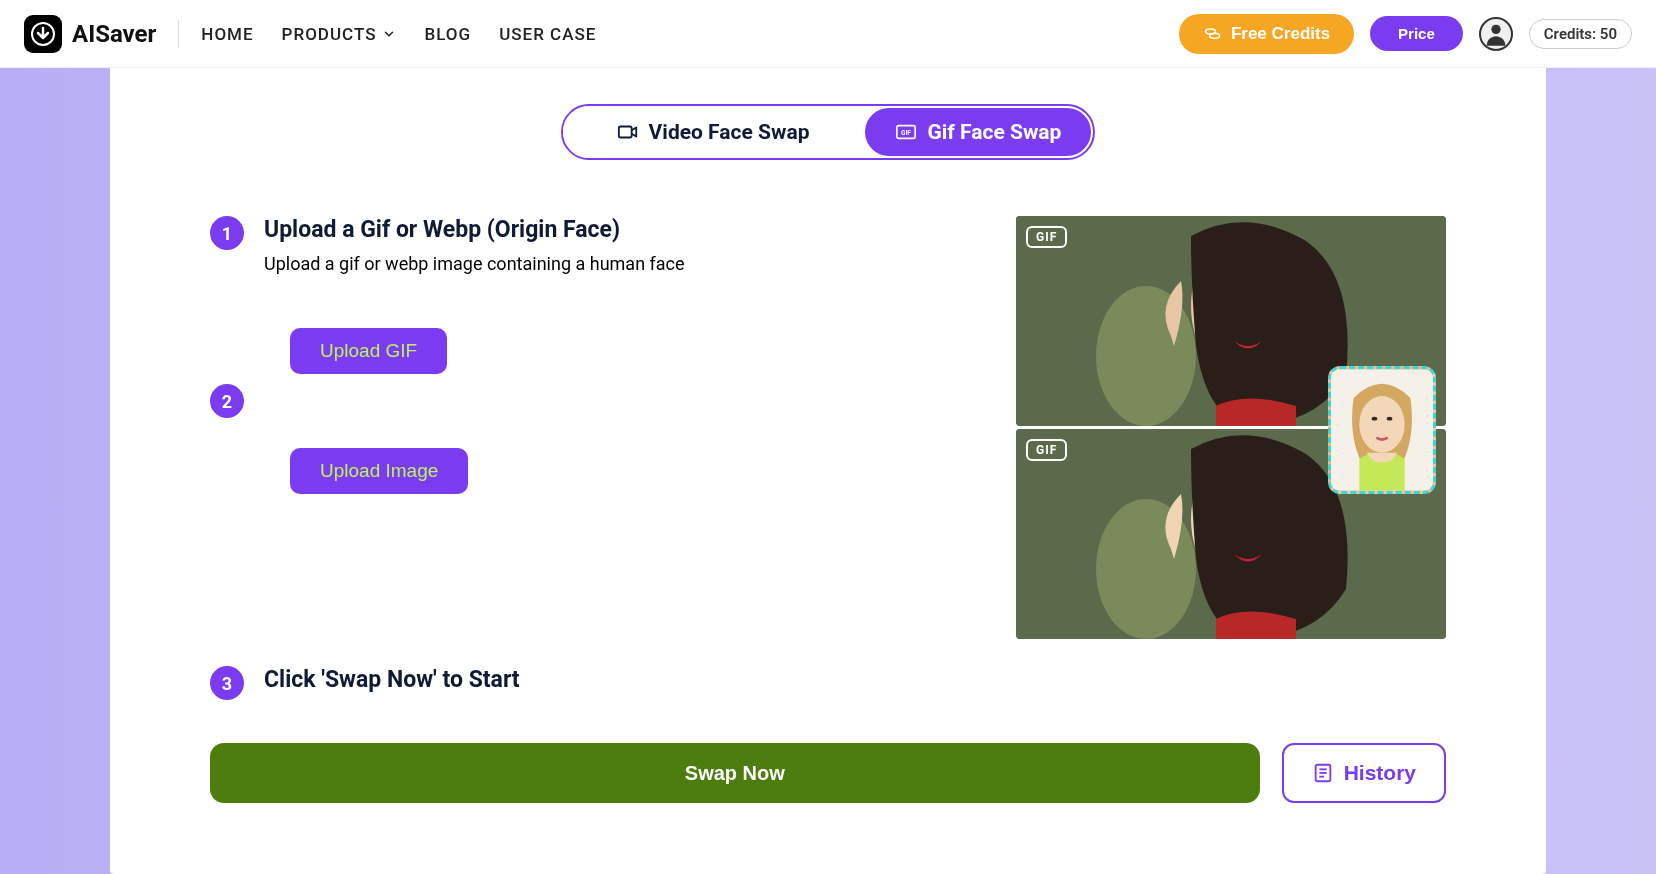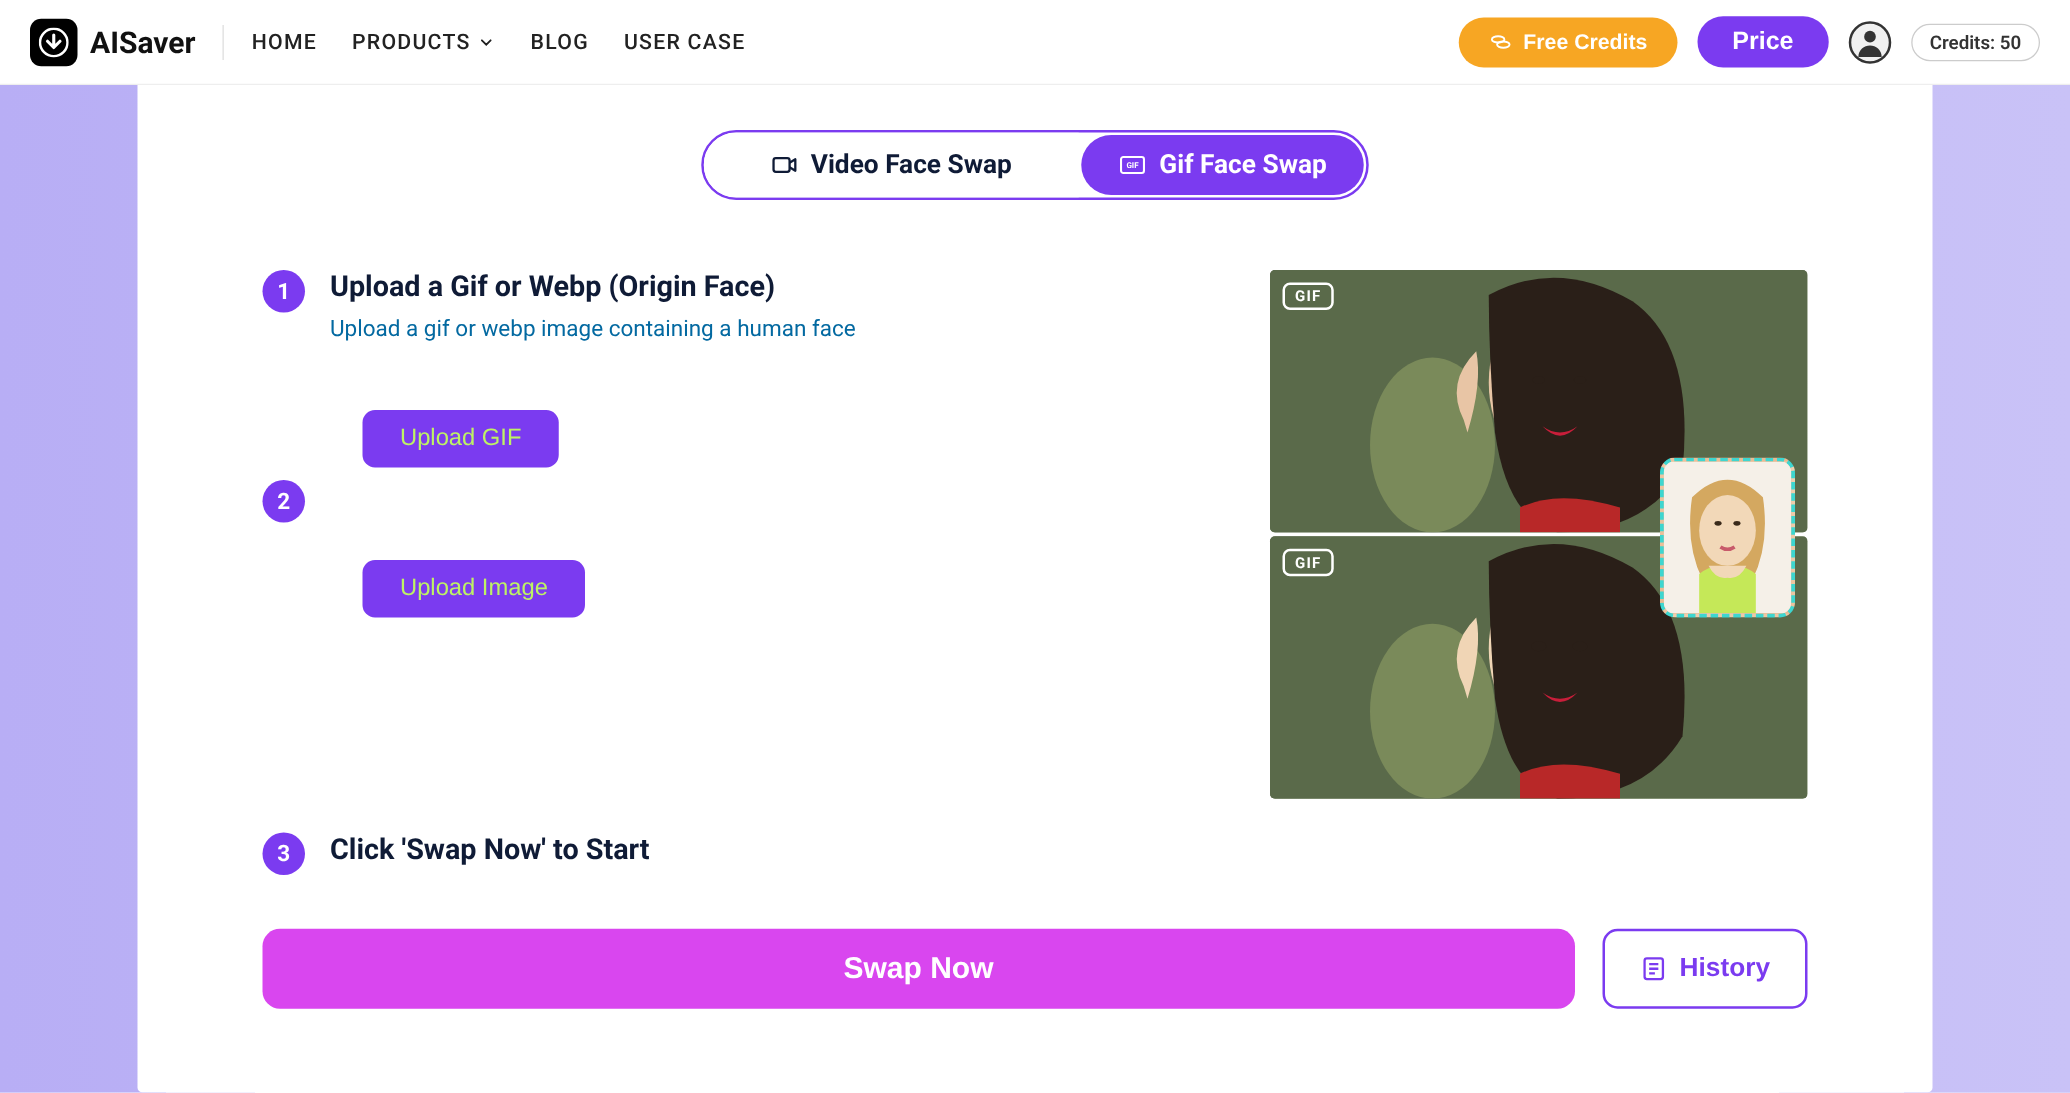--- a/index.html
+++ b/index.html
@@ -74,21 +74,21 @@
   align-items: center;
   gap: 8px;
   cursor: pointer;
 }
 .btn-price {
   background: #7b3bf0;
   color: #fff;
   border: none;
   border-radius: 22px;
   padding: 9px 28px;
-  font-size: 20px;
+  font-size: 15px;
   font-weight: 600;
   cursor: pointer;
 }
 .avatar {
   width: 34px;
   height: 34px;
   border-radius: 50%;
   border: 2px solid #333;
   background: #f0f0f0;
   display: flex;
@@ -165,21 +165,21 @@
 }
 .step-body { flex: 1; }
 .step-title {
   font-size: 23px;
   font-weight: 700;
   color: #0f1b36;
   margin-bottom: 10px;
 }
 .step-desc {
   font-size: 18px;
-  color: #0369a1;
+  color: #000000;
   margin-bottom: 24px;
 }
 .btn-upload {
   background: #7b3bf0;
   color: #bef264;
   border: none;
   border-radius: 10px;
   padding: 12px 30px;
   font-size: 19px;
   font-weight: 400;
@@ -226,26 +226,26 @@
   overflow: hidden;
 }
 .bottom-row {
   display: flex;
   gap: 22px;
   padding: 0 100px;
   margin-top: 40px;
 }
 .btn-swap-now {
   flex: 1;
-  background: #d946ef;
+  background: #4d7c0f;
   color: #fff;
   border: none;
   border-radius: 14px;
   padding: 18px;
-  font-size: 24px;
+  font-size: 20px;
   font-weight: 600;
   cursor: pointer;
 }
 .btn-history {
   background: #fff;
   color: #7b3bf0;
   border: 2px solid #7b3bf0;
   border-radius: 12px;
   padding: 16px 28px;
   font-size: 21px;

